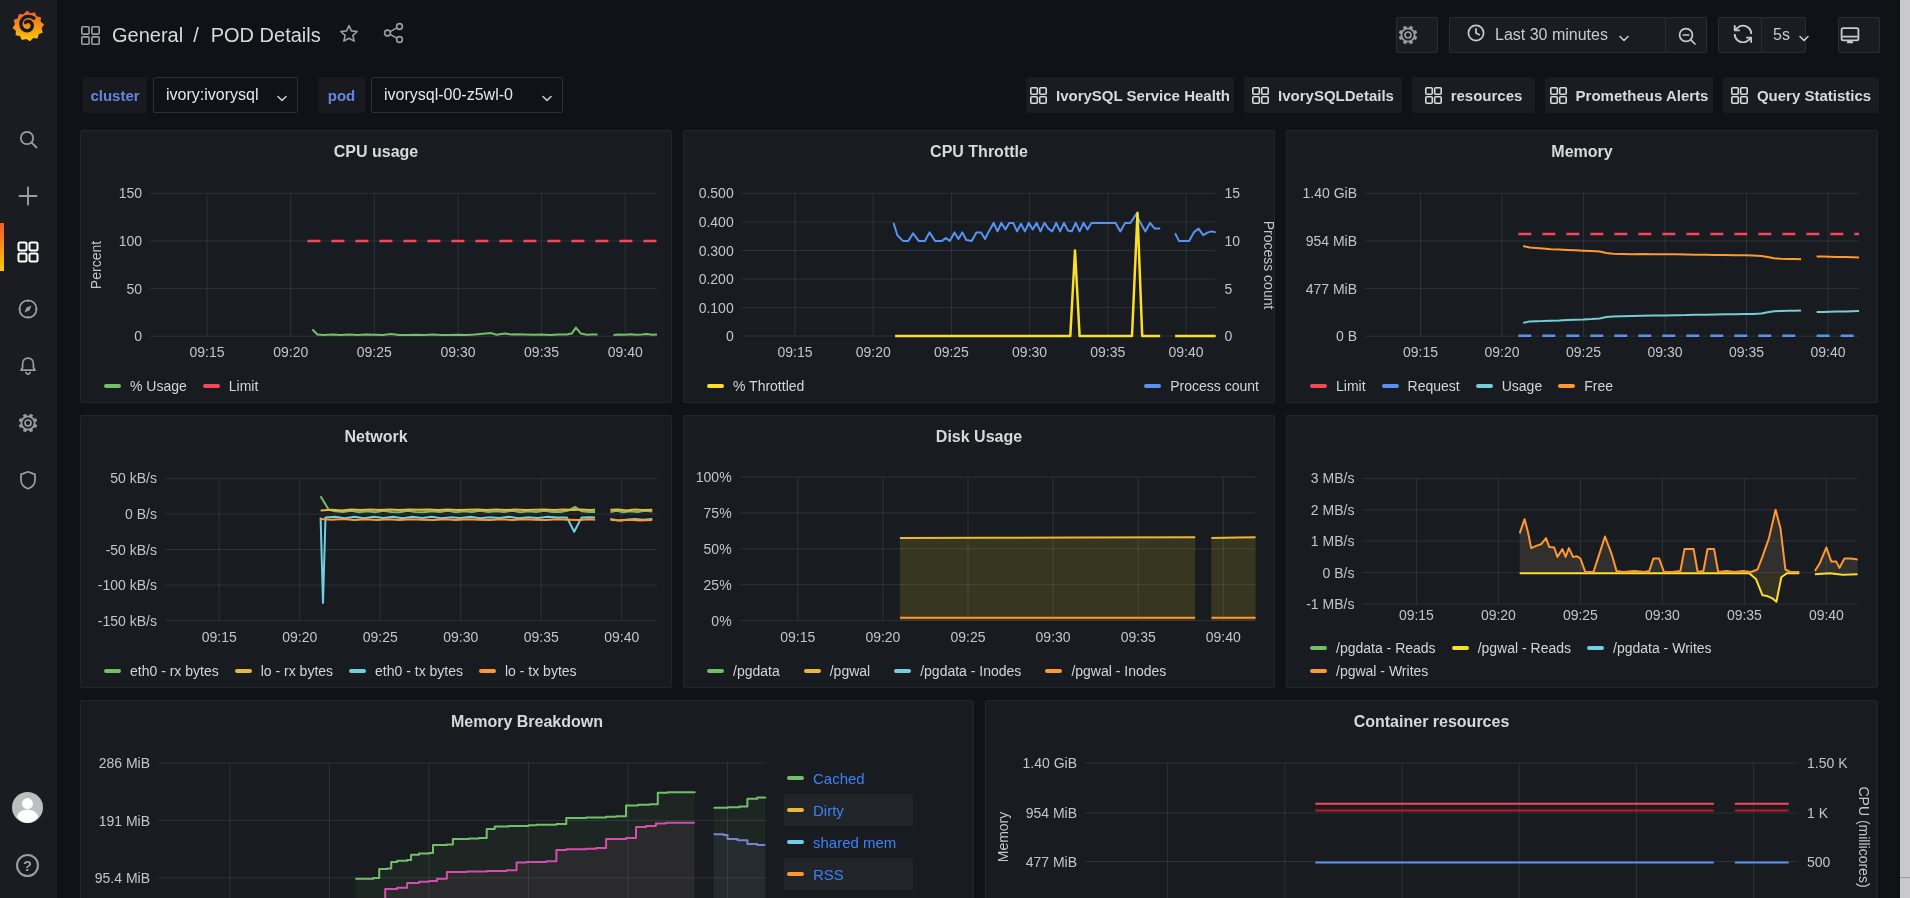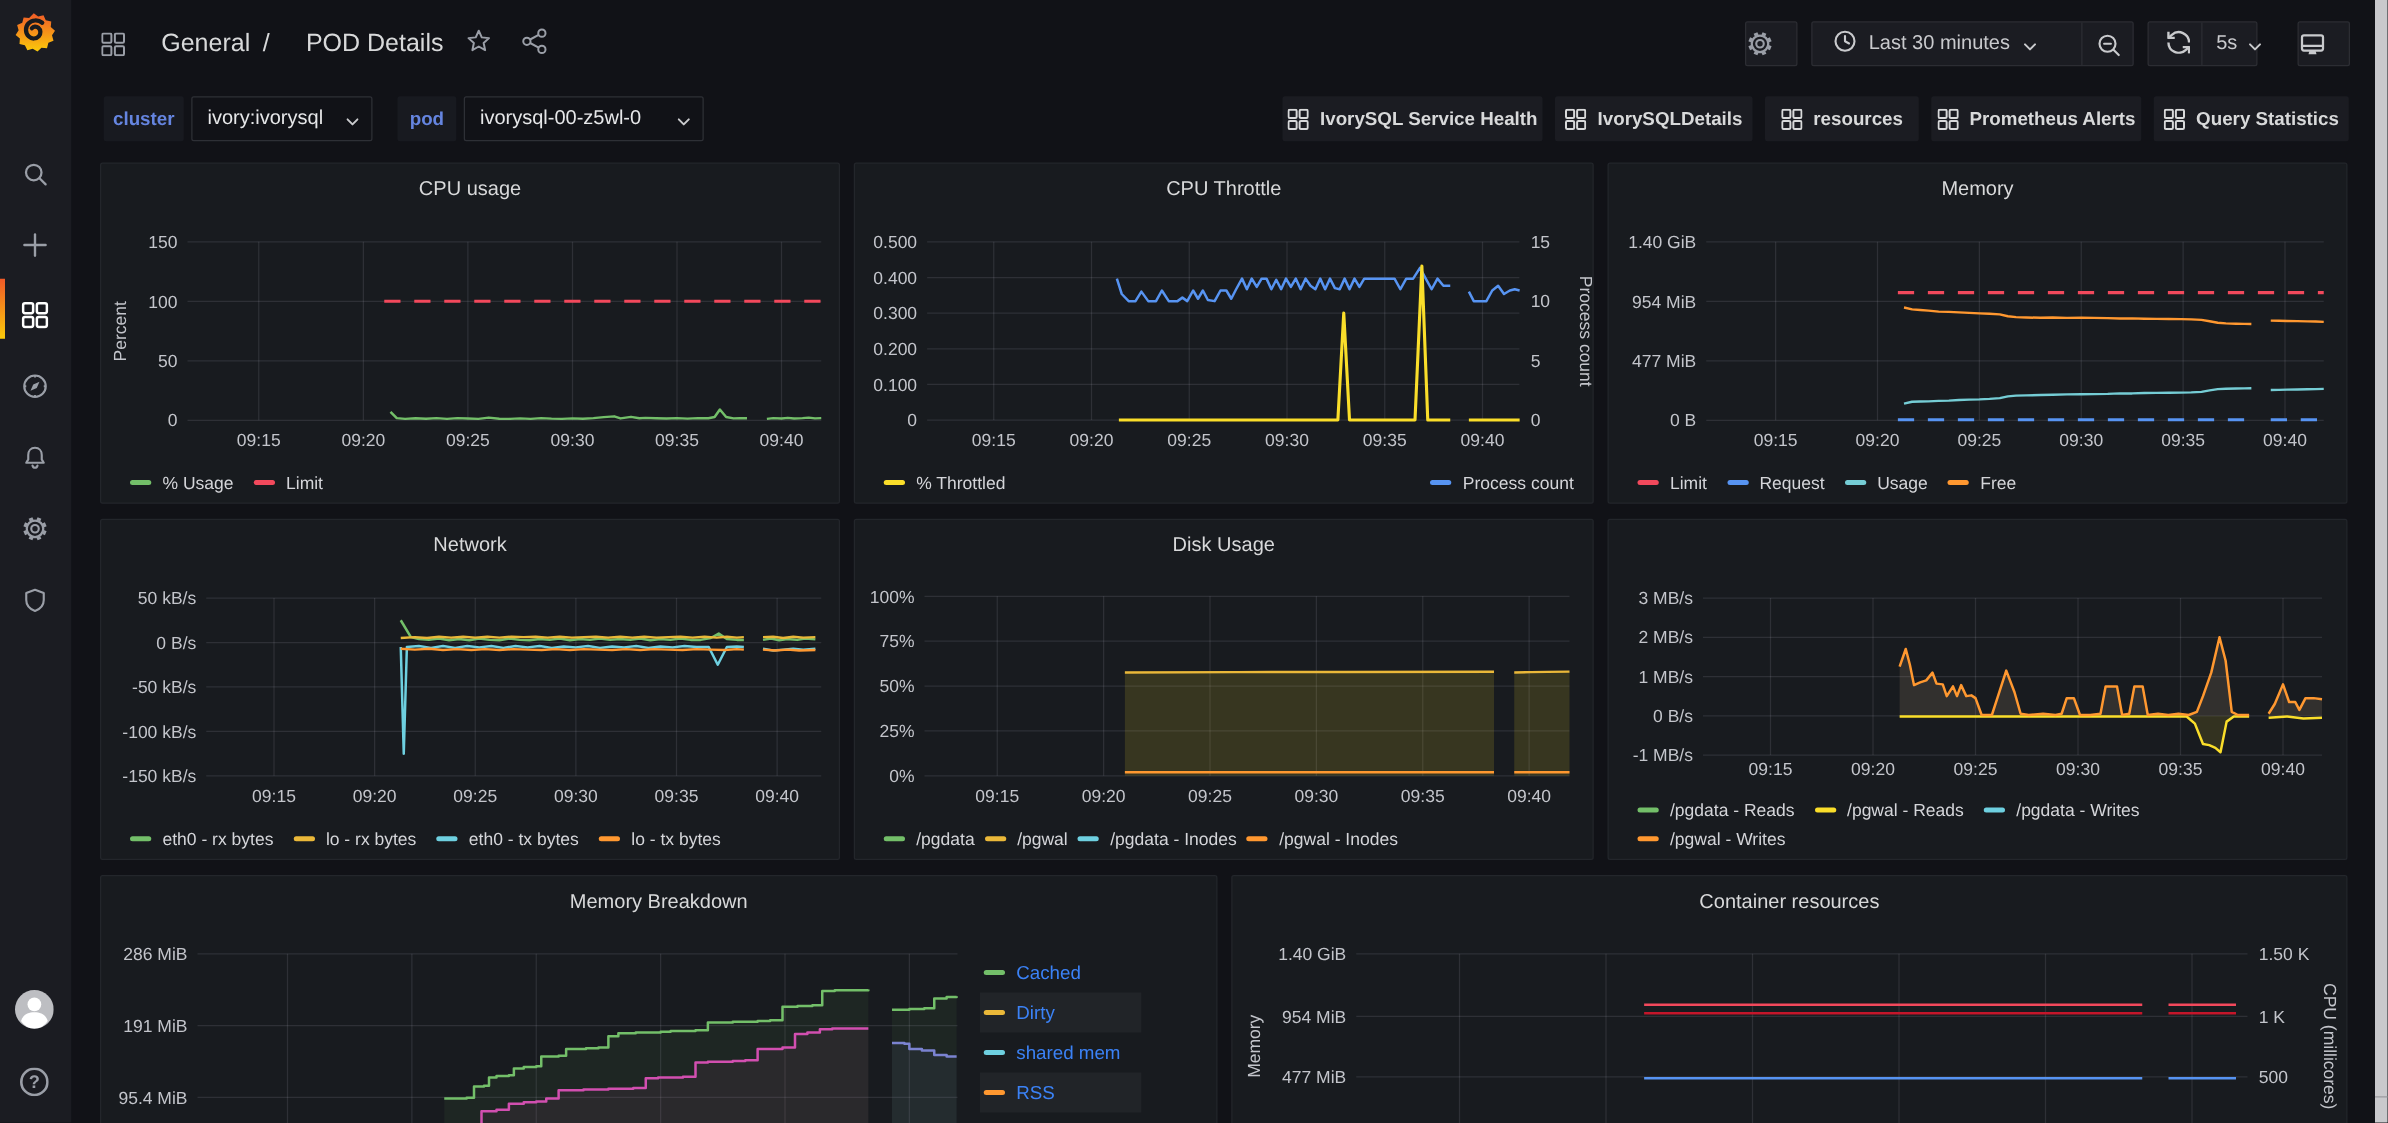--- a/index.html
+++ b/index.html
@@ -1,36 +1,36 @@
 <!DOCTYPE html>
 <html><head><meta charset="utf-8"><style>
 *{margin:0;padding:0;box-sizing:border-box}
 html,body{width:1910px;height:898px;overflow:hidden;background:#111217;
  font-family:"Liberation Sans",sans-serif;-webkit-font-smoothing:antialiased}
 #sidebar{position:absolute;left:0;top:0;width:57px;height:898px;background:#1b1c22}
 #crumbs{position:absolute;left:81px;top:24px;display:flex;align-items:center;height:22px}
-.crumbtxt{color:#d8d9da;font-size:20px;margin-left:29px}
+.crumbtxt{color:#d8d9da;font-size:20px;margin-left:12px}
 .crumbsep{color:#d8d9da;font-size:20px;margin-left:10px}
 .tbtn{position:absolute;top:17px;height:36px;background:#1b1c22;border:1px solid #2c2d33;
  border-radius:2px;display:flex;align-items:center;color:#c9cacd}
 .tbtxt{font-size:16px;font-weight:400;color:#c9cacd}
 .tdiv{position:absolute;top:0;width:1px;height:34px;background:#2c2d33}
 .chip{position:absolute;top:77px;height:36px;background:#181a20;border-radius:2px;
  display:flex;align-items:center;justify-content:center}
 .chiplab{color:#6585e0;font-size:15px;font-weight:700}
 .valbox{position:absolute;top:77px;height:36px;border:1px solid #2e3036;border-radius:2px;
  display:flex;align-items:center;padding-left:12px;color:#e6e7e9;font-size:16px}
 .vcaret{margin-left:auto;margin-right:10px;padding-top:3px}
 .sbtn{position:absolute;top:77px;height:36px;background:#1b1c22;border-radius:2px;
  display:flex;align-items:center;justify-content:center;gap:9px;color:#d8d9da;
  font-size:15px;font-weight:700}
 .panel{position:absolute;background:#181b1f;border:1px solid #23262b;border-radius:2px;overflow:hidden}
 .panel svg{position:absolute;left:0;top:0}
 .ptitle{position:absolute;left:0;right:0;top:12px;text-align:center;color:#d8d9da;
- font-size:16px;font-weight:400;z-index:2}
+ font-size:16px;font-weight:700;z-index:2}
 .legend{position:absolute;display:flex;align-items:center;height:18px;z-index:2}
 .li{display:flex;align-items:center;color:#d4d5d9;font-size:14px;white-space:nowrap}
 .sw{display:inline-block;width:17px;height:4px;border-radius:2px;margin-right:9px}
 .vlegend{position:absolute;left:703px;top:61px;width:129px;z-index:2}
 .vrow{display:flex;align-items:center;height:32px;padding-left:3px;color:#3b82f6;font-size:15px}
 .vrow.hl{background:#212428}
 #scroll{position:absolute;right:0;top:0;width:10px;height:898px;background:#c9c9cc}
 #scroll::after{content:"";position:absolute;left:0;top:877px;width:10px;height:1px;background:#9a9a9e}
 </style></head>
 <body>
@@ -410,21 +410,21 @@
 <text x="454.2" y="225.6" font-size="14" fill="#c3c5cb" text-anchor="middle" font-weight="400">09:35</text>
 <line x1="539.3" y1="61.0" x2="539.3" y2="204.6" stroke="rgba(204,204,220,0.12)" stroke-width="1"></line>
 <text x="539.3" y="225.6" font-size="14" fill="#c3c5cb" text-anchor="middle" font-weight="400">09:40</text>
 <path d="M215.9 122.0 L304.5 121.7 L393.1 121.5 L511.2 121.3 L511.2 204.6 L215.9 204.6 Z" fill="rgba(250,222,42,0.14)" stroke="none"></path>
 <path d="M215.9 122.0 L304.5 121.7 L393.1 121.5 L511.2 121.3" fill="none" stroke="#EAB839" stroke-width="2" stroke-linejoin="round"></path>
 <path d="M215.9 201.7 L511.2 201.7" fill="none" stroke="#FF9830" stroke-width="2" stroke-linejoin="round"></path>
 <path d="M527.4 122.0 L540.7 121.7 L553.9 121.5 L571.6 121.3 L571.6 204.6 L527.4 204.6 Z" fill="rgba(250,222,42,0.14)" stroke="none"></path>
 <path d="M527.4 122.0 L540.7 121.7 L553.9 121.5 L571.6 121.3" fill="none" stroke="#EAB839" stroke-width="2" stroke-linejoin="round"></path>
 <path d="M527.4 201.7 L571.6 201.7" fill="none" stroke="#FF9830" stroke-width="2" stroke-linejoin="round"></path>
     </svg>
-    <div class="legend" style="left:23px;top:246px;gap:8px">
+    <div class="legend" style="left:23px;top:246px;gap:24px">
       <span class="li"><span class="sw" style="background:#73BF69"></span>/pgdata</span>
       <span class="li"><span class="sw" style="background:#EAB839"></span>/pgwal</span>
       <span class="li"><span class="sw" style="background:#6ED0E0"></span>/pgdata - Inodes</span>
       <span class="li"><span class="sw" style="background:#FF9830"></span>/pgwal - Inodes</span>
     </div>
   </div>
 <div class="panel" style="left:1286px;top:415px;width:592px;height:273px">
     <svg width="592" height="273" viewBox="0 0 592 273">
       <line x1="75.4" y1="62.4" x2="570.6" y2="62.4" stroke="rgba(204,204,220,0.12)" stroke-width="1"></line>
 <text x="67.4" y="67.4" font-size="14" fill="#c3c5cb" text-anchor="end" font-weight="400">3 MB/s</text>

